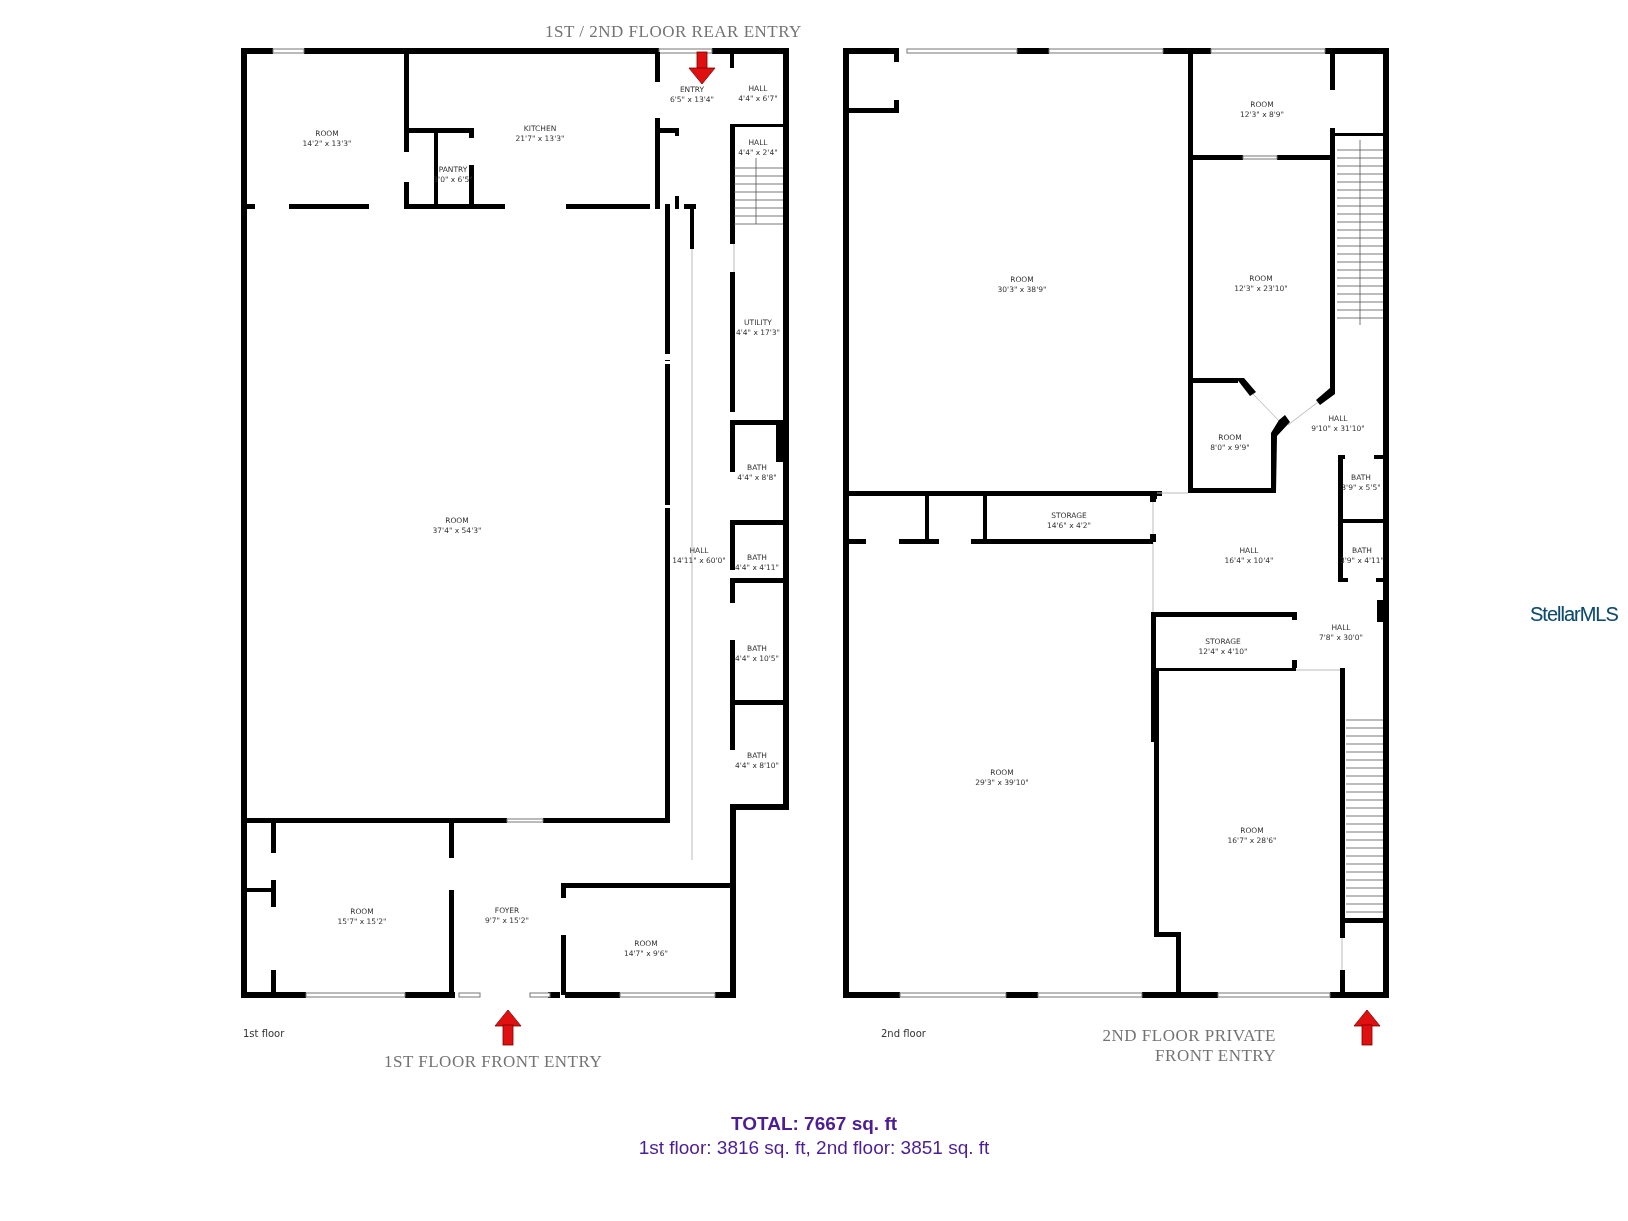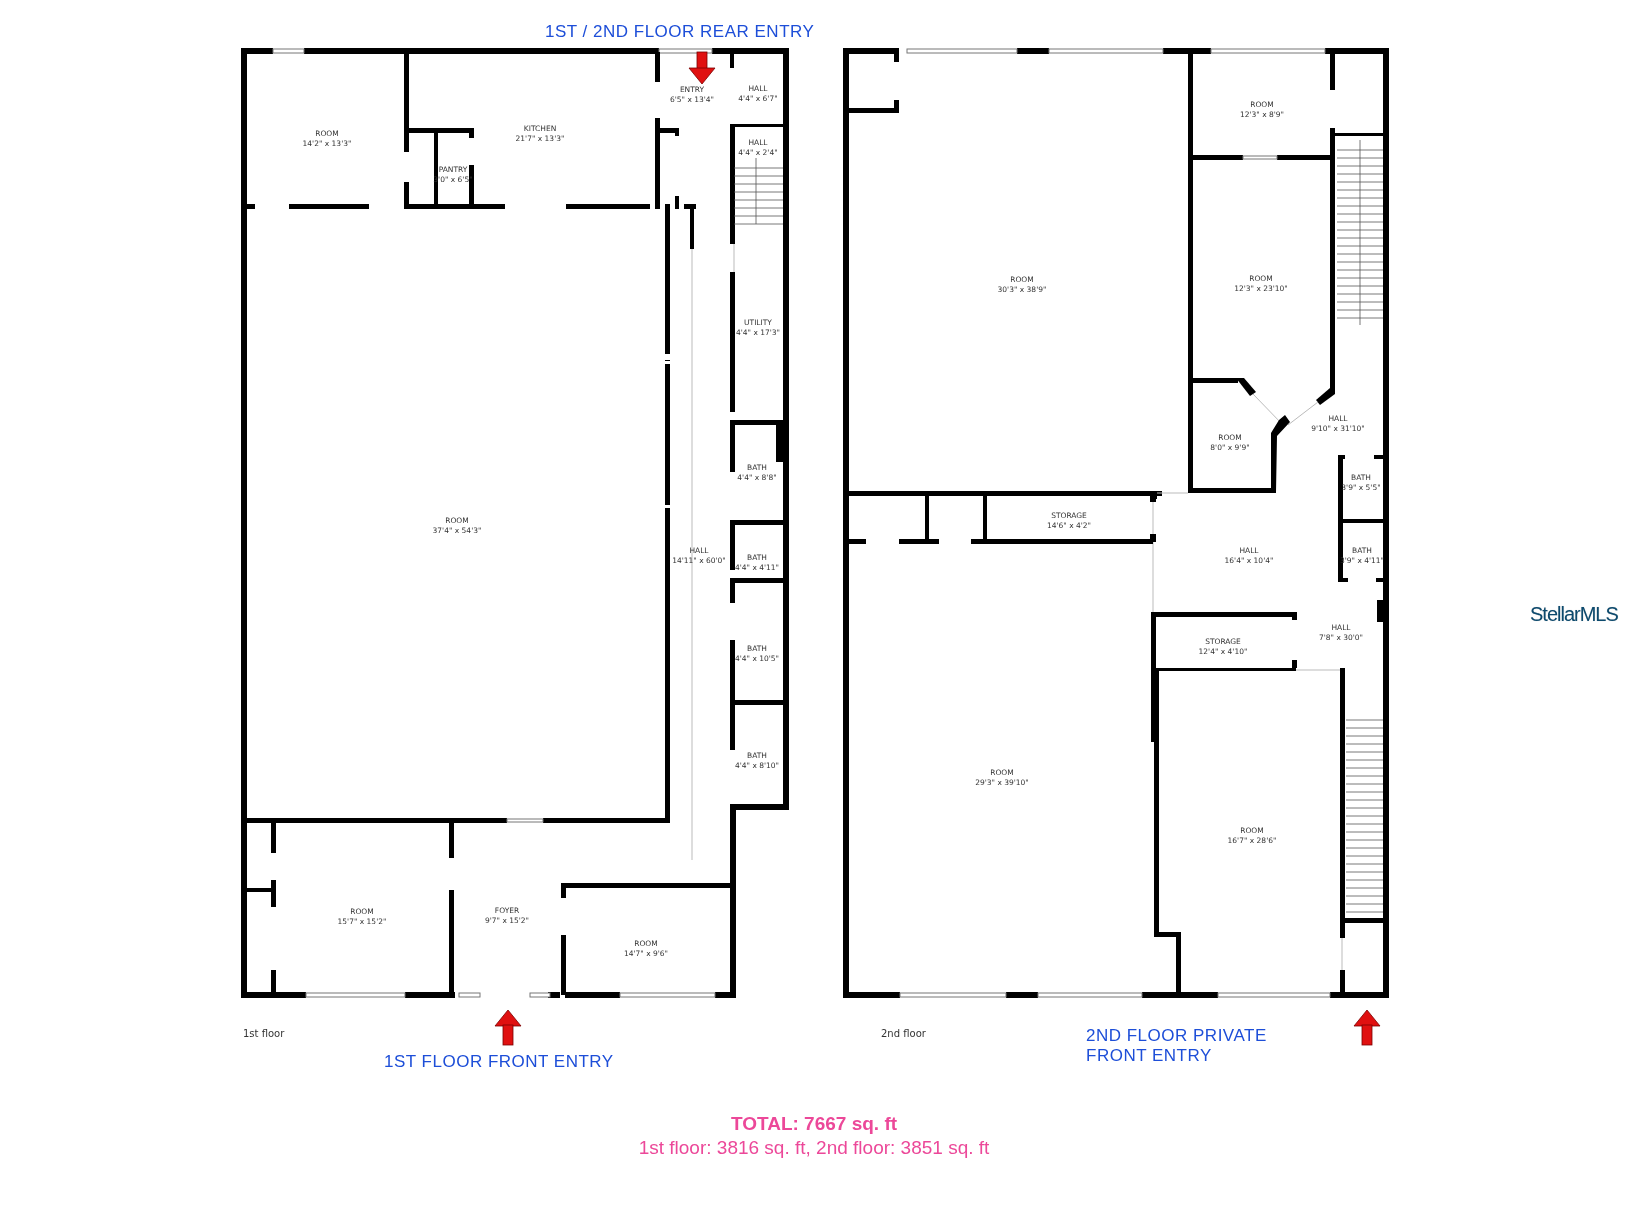--- a/index.html
+++ b/index.html
@@ -3,23 +3,23 @@
 <meta charset="utf-8">
 <style>
   html, body { margin: 0; padding: 0; background: #ffffff; }
   body { width: 1628px; height: 1221px; position: relative; overflow: hidden; font-family: "DejaVu Sans", sans-serif; }
   svg#plan { position: absolute; left: 0; top: 0; }
   .wall { fill: #000; }
   .win { fill: #fff; stroke: #777; stroke-width: 1; }
   .door { stroke: #bbb; stroke-width: 1; }
   .stair { stroke: #555; stroke-width: 0.8; }
   .rlabel { font-family: "DejaVu Sans", sans-serif; font-size: 7.5px; fill: #333; text-anchor: middle; }
-  .callout { position: absolute; font-family: Liberation Sans, sans-serif; font-size: 17px; color: #1d4ed8; letter-spacing: 0.5px; text-align: left; white-space: nowrap; }
+  .callout { position: absolute; font-family: Liberation Serif, serif; font-size: 17px; color: #737373; letter-spacing: 0.5px; text-align: right; white-space: nowrap; }
   .floorlabel { position: absolute; font-family: "DejaVu Sans", sans-serif; font-size: 10px; color: #333; }
-  .totals { position: absolute; left: 0; width: 1628px; top: 1112px; text-align: center; font-family: "Liberation Sans", sans-serif; color: #ec4899; }
+  .totals { position: absolute; left: 0; width: 1628px; top: 1112px; text-align: center; font-family: "Liberation Sans", sans-serif; color: #4c1d95; }
   .totals .t1 { font-weight: bold; font-size: 19px; line-height: 24px; }
   .totals .t2, .totals .t3 { font-size: 19px; line-height: 24px; }
   .watermark { position: absolute; left: 1530px; top: 603px; font-family: "Liberation Sans", sans-serif; font-size: 20px; color: #0c4a6e; letter-spacing: -1px; text-shadow: 0 0 1px #ccc; }
 </style>
 </head>
 <body>
 
 <svg id="plan" width="1628" height="1221" viewBox="0 0 1628 1221">
 
   <defs>

